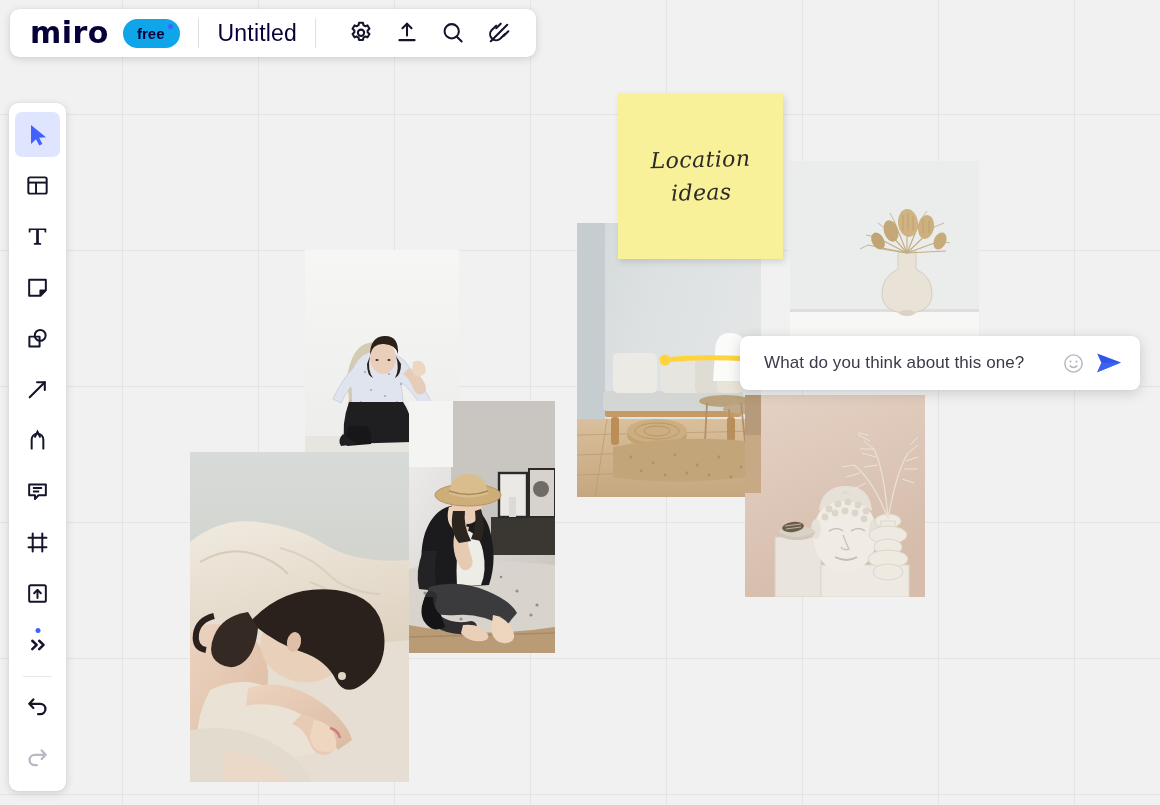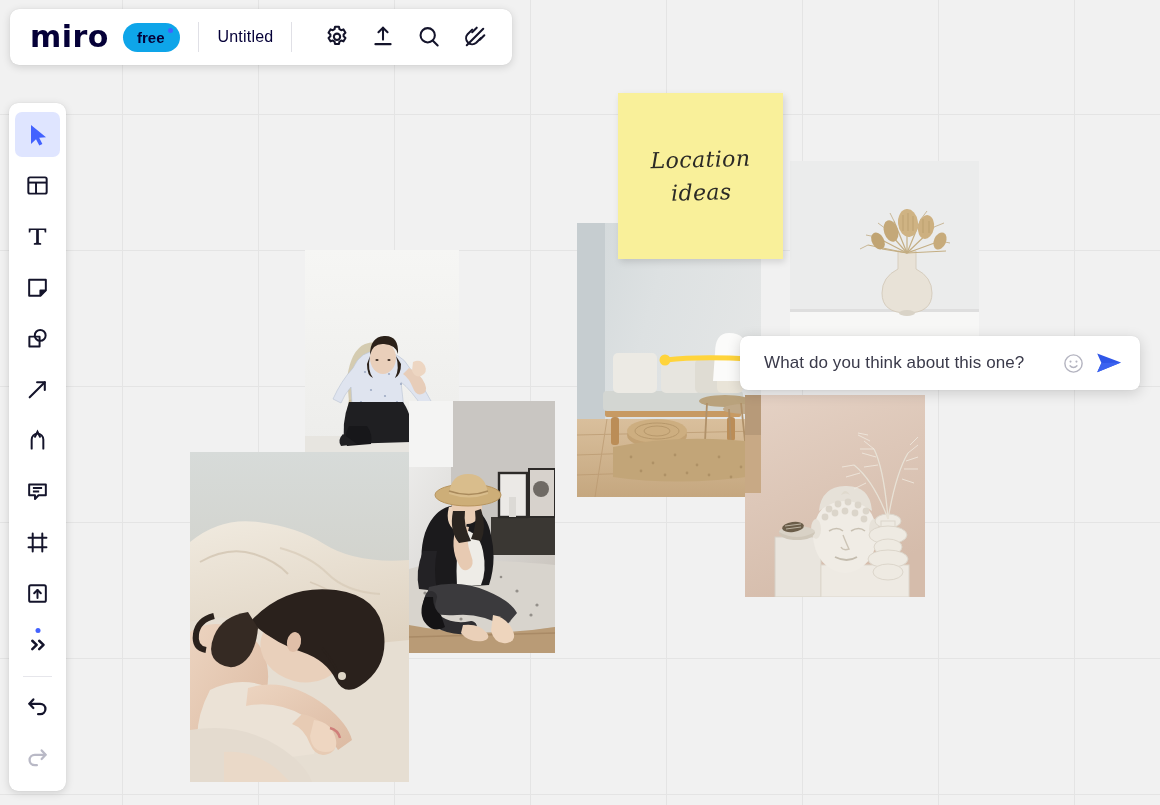--- a/index.html
+++ b/index.html
@@ -26,21 +26,21 @@
       linear-gradient(to right, #e4e4e4 1px, transparent 1px),
       linear-gradient(to bottom, #e4e4e4 1px, transparent 1px);
     background-size: 136px 136px;
     background-position: -14px -22px;
   }
 
   
   #topbar {
     position: absolute;
     left: 10px; top: 9px;
-    height: 56px;
+    height: 48px;
     display: flex;
     align-items: center;
     background: #ffffff;
     border-radius: 9px;
     box-shadow: 0 2px 9px rgba(0,0,0,.14), 0 0 1px rgba(0,0,0,.12);
     padding: 0 18px 0 20px;
     z-index: 40;
   }
   .miro-logo {
     font-family: "DejaVu Sans", sans-serif;
@@ -67,21 +67,21 @@
     width: 5px; height: 5px;
     border-radius: 50%;
     background: #4262ff;
   }
   .tb-sep {
     width: 1px; height: 30px;
     background: #e0e0e6;
     margin: 0 18px;
   }
   .doc-title {
-    font-size: 16px;
+    font-size: 23px;
     color: #050038;
     font-weight: 400;
     letter-spacing: .2px;
     white-space: nowrap;
   }
   .tb-icon {
     width: 38px; height: 38px;
     display: flex; align-items: center; justify-content: center;
     margin-left: 8px;
     border-radius: 6px;

